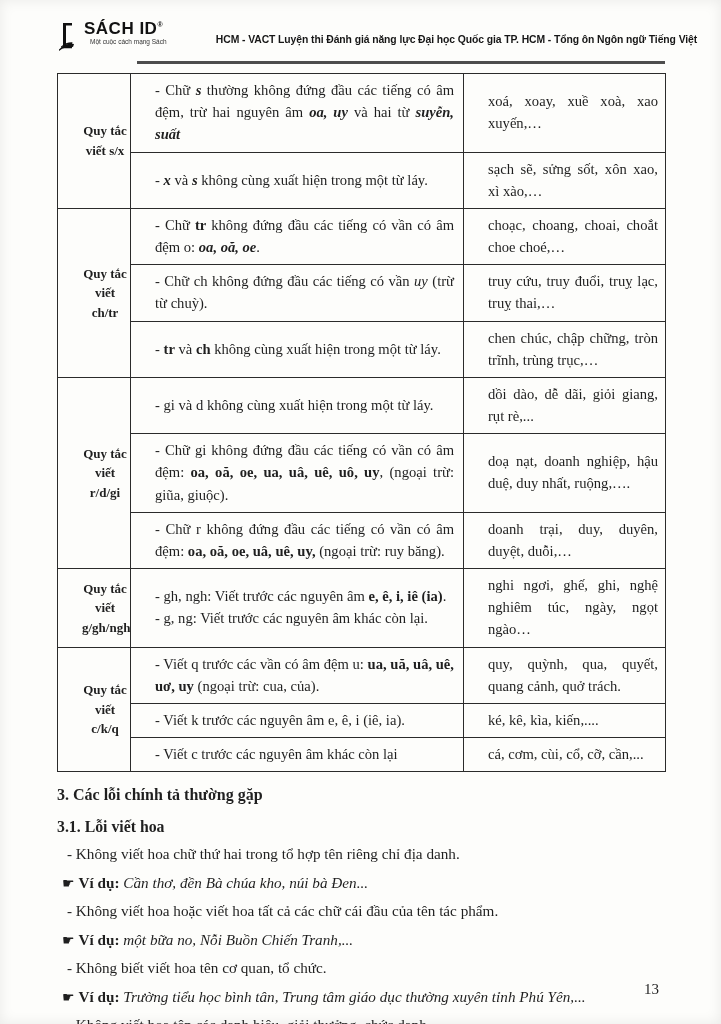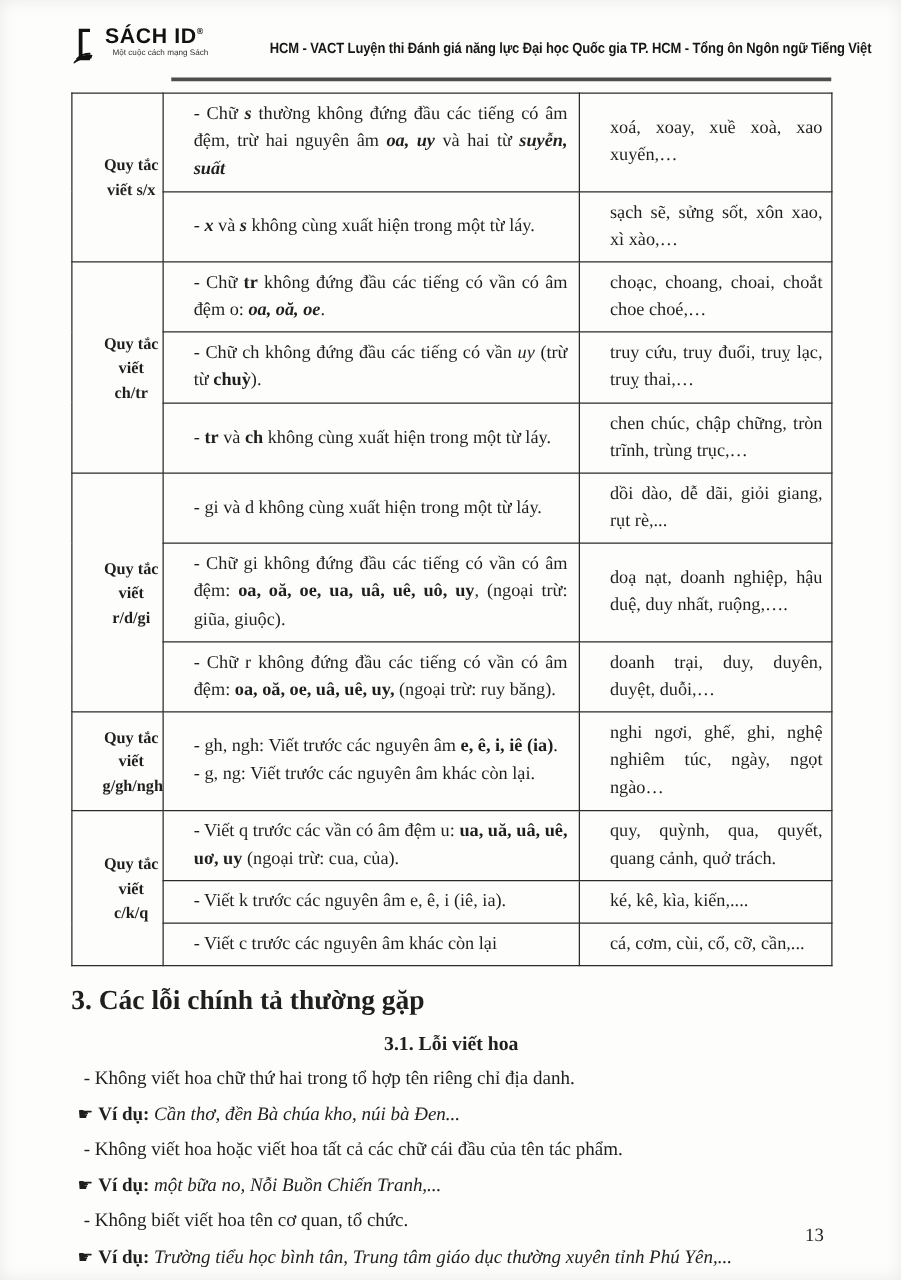--- a/index.html
+++ b/index.html
@@ -46,22 +46,22 @@
     font-size: 14.6px; line-height: 1.52;
   }
   table.rules td { border: 1px solid #2b2b2b; vertical-align: middle; padding-left: 24px; }
   td.group-cell {
     text-align: center; font-weight: bold; font-size: 13px;
     padding: 4px 2px; line-height: 1.5;
   }
   td.rule-cell { padding: 5px 9px 6px 10px; text-align: justify; }
   td.example-cell { padding: 5px 7px 6px 9px; text-align: justify; }
   
-  .section-heading { font-weight: bold; font-size: 22px; margin: 14px 0 0 0; }
-  .section-subheading { font-weight: bold; font-size: 15.8px; margin: 14px 0 4px 0; text-align: center; }
+  .section-heading { font-weight: bold; font-size: 16px; margin: 14px 0 0 0; }
+  .section-subheading { font-weight: bold; font-size: 15.8px; margin: 14px 0 4px 0; }
   .error-list .line { font-size: 15.2px; margin: 8px 0; line-height: 1.35; }
   .error-list .bullet { padding-left: 10px; }
   .error-list .example { padding-left: 5px; }
   .hand { font-family: "DejaVu Sans", sans-serif; font-size: 14px; margin-right: 4px; }
   .vd-label { font-weight: bold; }
   .vd-text { font-style: italic; }
   
   .page-number { position: absolute; right: 62px; bottom: 26px; font-size: 15px; }
 </style>
 </head>
@@ -105,21 +105,21 @@
         <td class="rule-cell"><span>- </span><span style="font-weight: bold; font-style: italic;">x</span><span> và </span><span style="font-weight: bold; font-style: italic;">s</span><span> không cùng xuất hiện trong một từ láy.</span></td>
         <td class="example-cell">sạch sẽ, sửng sốt, xôn xao, xì xào,…</td>
       </tr>
 
       <tr>
         <td class="group-cell" rowspan="3">Quy tắc<br>viết<br>ch/tr</td>
         <td class="rule-cell"><span>- Chữ </span><span style="font-weight: bold;">tr</span><span> không đứng đầu các tiếng có vần có âm đệm o: </span><span style="font-weight: bold; font-style: italic;">oa, oă, oe</span><span>.</span></td>
         <td class="example-cell">choạc, choang, choai, choắt choe choé,…</td>
       </tr>
       <tr>
-        <td class="rule-cell"><span>- Chữ ch không đứng đầu các tiếng có vần </span><span style="font-weight: normal; font-style: italic;">uy</span><span> (trừ từ </span><span style="font-weight: bold;">chuỳ</span><span>).</span></td>
+        <td class="rule-cell"><span>- Chữ ch không đứng đầu các tiếng có vần </span><span style="font-weight: normal; font-style: italic;">uy</span><span> (trừ từ </span><span style="font-weight: normal;">chuỳ</span><span>).</span></td>
         <td class="example-cell">truy cứu, truy đuổi, truỵ lạc, truỵ thai,…</td>
       </tr>
       <tr>
         <td class="rule-cell"><span>- </span><span style="font-weight: bold;">tr</span><span> và </span><span style="font-weight: bold;">ch</span><span> không cùng xuất hiện trong một từ láy.</span></td>
         <td class="example-cell">chen chúc, chập chững, tròn trĩnh, trùng trục,…</td>
       </tr>
 
       <tr>
         <td class="group-cell" rowspan="3">Quy tắc<br>viết<br>r/d/gi</td>
         <td class="rule-cell"><span>- gi và d không cùng xuất hiện trong một từ láy.</span></td>

